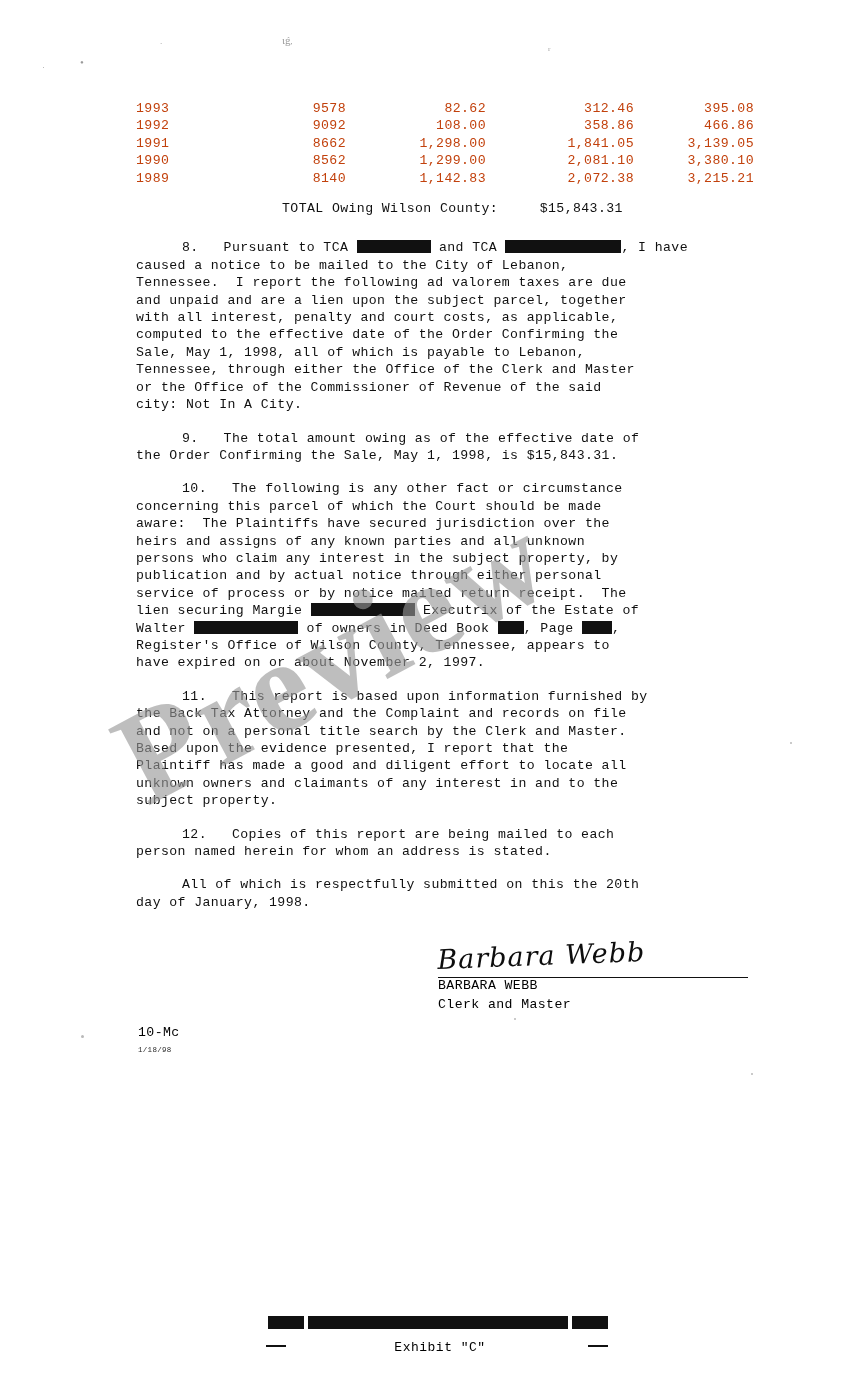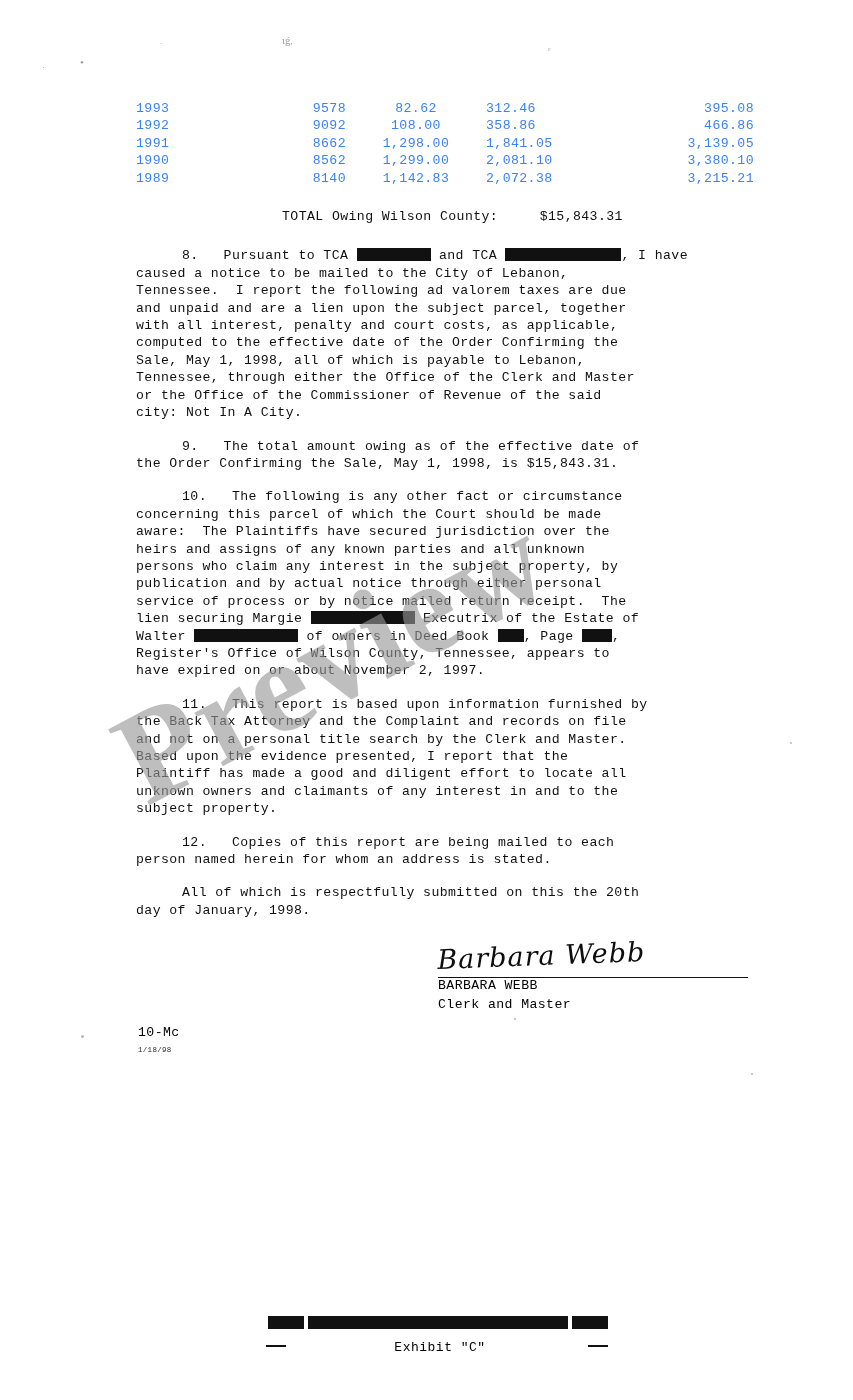--- a/index.html
+++ b/index.html
@@ -63,30 +63,30 @@
 
   table.tax {
     border-collapse: collapse;
     font-size: 13.2px;
     line-height: 17.4px;
     margin: 0 0 0 0;
   }
   table.tax td {
     padding: 0 0 0 0;
     white-space: pre;
-    color: #3b82f6;
+    color: #c2410c;
   }
   td.c-year   { width: 92px; text-align: left; }
   td.c-acct   { width: 118px; text-align: right; }
-  td.c-tax    { width: 140px; text-align: center; }
-  td.c-int    { width: 148px; text-align: left; }
+  td.c-tax    { width: 140px; text-align: right; }
+  td.c-int    { width: 148px; text-align: right; }
   td.c-tot    { width: 120px; text-align: right; }
 
   .total-line {
-    margin-top: 21px;
+    margin-top: 13px;
     padding-left: 146px;
     white-space: pre;
   }
 
   p.para {
     margin: 16px 0 0 0;
     text-align: left;
     white-space: pre-wrap;
   }
   p.para.first { margin-top: 22px; }

